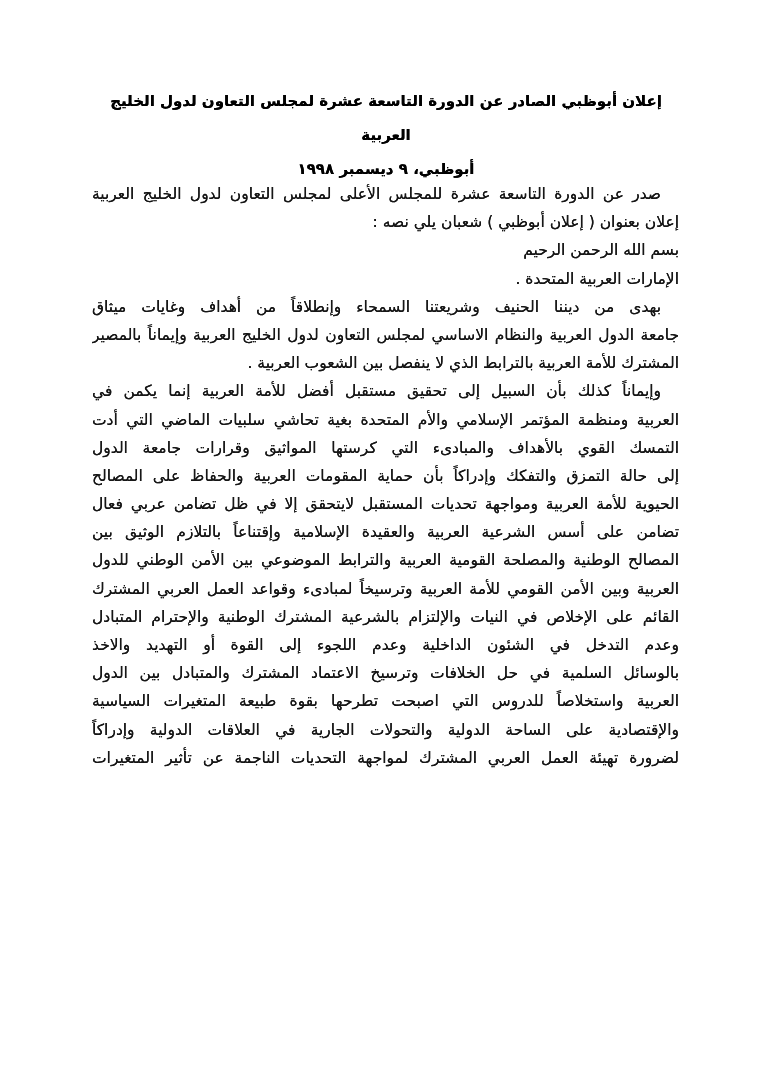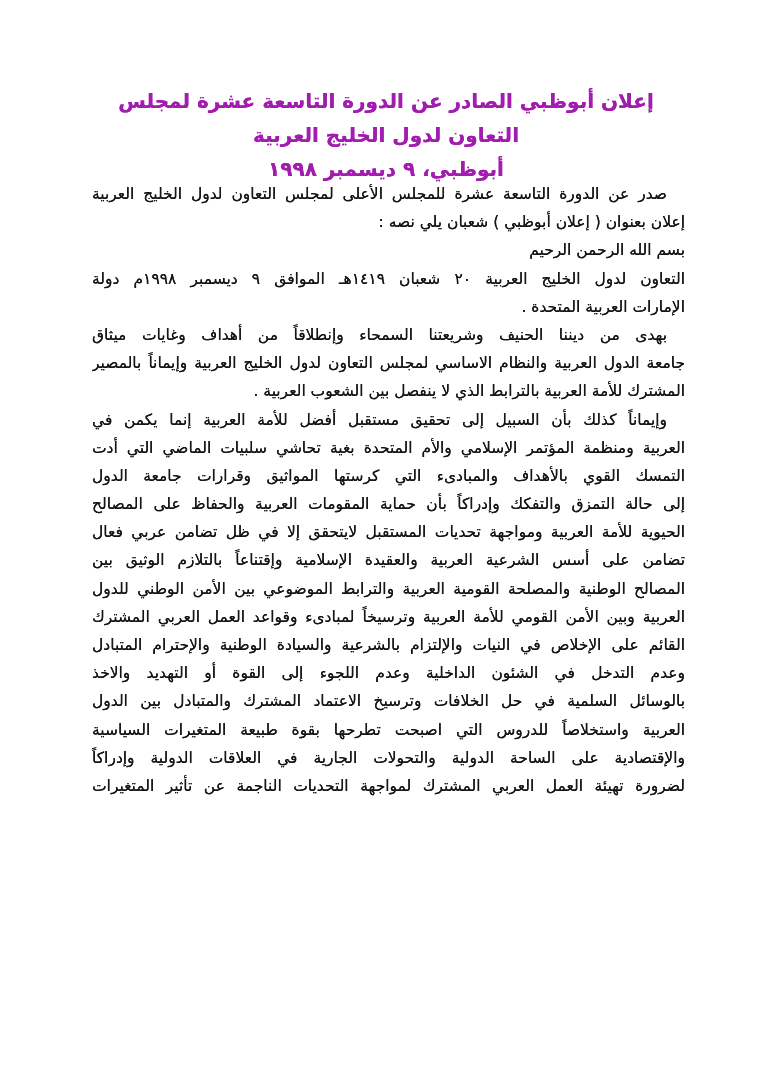--- a/index.html
+++ b/index.html
@@ -17,29 +17,29 @@
     font-family: "DejaVu Sans", sans-serif;
     color: #161616;
   }
   .doc-title {
     position: absolute;
     top: 84px;
     right: 92px;
     left: 92px;
     text-align: center;
     font-weight: bold;
-    font-size: 20px;
+    font-size: 15px;
     line-height: 34px;
-    color: #a21caf;
+    color: #000000;
     text-shadow: 0 0 0.5px currentColor;
   }
   .doc-body {
     position: absolute;
     top: 180px;
-    right: 87px;
+    right: 93px;
     left: 92px;
     font-size: 15.5px;
   }
   .ln {
     height: 28.2px;
     line-height: 28.2px;
     overflow: hidden;
     white-space: normal;
     text-shadow: 0 0 0.3px currentColor;
   }
@@ -65,34 +65,33 @@
 
   <header class="doc-title">
     <div>إعلان أبوظبي الصادر عن الدورة التاسعة عشرة لمجلس التعاون لدول الخليج العربية</div>
     <div>أبوظبي، ٩ ديسمبر ١٩٩٨</div>
   </header>
 
   <main class="doc-body">
     <div class="ln just ind">صدر عن الدورة التاسعة عشرة للمجلس الأعلى لمجلس التعاون لدول الخليج العربية</div>
     <div class="ln end">إعلان بعنوان ( إعلان أبوظبي ) شعبان يلي نصه :</div>
     <div class="ln end">بسم الله الرحمن الرحيم</div>
-    <div class="ln just">التعاون لدول الخليج العربية ٢٠ شعبان ١٤١٩هـ الموافق ٩ ديسمبر ١٩٩٨م دولة</div>
     <div class="ln end">الإمارات العربية المتحدة .</div>
     <div class="ln just ind">بهدى من ديننا الحنيف وشريعتنا السمحاء وإنطلاقاً من أهداف وغايات ميثاق</div>
     <div class="ln just">جامعة الدول العربية والنظام الاساسي لمجلس التعاون لدول الخليج العربية وإيماناً بالمصير</div>
     <div class="ln end">المشترك للأمة العربية بالترابط الذي لا ينفصل بين الشعوب العربية .</div>
     <div class="ln just ind">وإيماناً كذلك بأن السبيل إلى تحقيق مستقبل أفضل للأمة العربية إنما يكمن في</div>
     <div class="ln just">العربية ومنظمة المؤتمر الإسلامي والأم المتحدة بغية تحاشي سلبيات الماضي التي أدت</div>
     <div class="ln just">التمسك القوي بالأهداف والمبادىء التي كرستها المواثيق وقرارات جامعة الدول</div>
     <div class="ln just">إلى حالة التمزق والتفكك وإدراكاً بأن حماية المقومات العربية والحفاظ على المصالح</div>
     <div class="ln just">الحيوية للأمة العربية ومواجهة تحديات المستقبل لايتحقق إلا في ظل تضامن عربي فعال</div>
     <div class="ln just">تضامن على أسس الشرعية العربية والعقيدة الإسلامية وإقتناعاً بالتلازم الوثيق بين</div>
     <div class="ln just">المصالح الوطنية والمصلحة القومية العربية والترابط الموضوعي بين الأمن الوطني للدول</div>
     <div class="ln just">العربية وبين الأمن القومي للأمة العربية وترسيخاً لمبادىء وقواعد العمل العربي المشترك</div>
-    <div class="ln just">القائم على الإخلاص في النيات والإلتزام بالشرعية والسيادة الوطنية والإحترام المتبادل</div>
+    <div class="ln just">القائم على الإخلاص في النيات والإلتزام بالشرعية المشترك الوطنية والإحترام المتبادل</div>
     <div class="ln just">وعدم التدخل في الشئون الداخلية وعدم اللجوء إلى القوة أو التهديد والاخذ</div>
     <div class="ln just">بالوسائل السلمية في حل الخلافات وترسيخ الاعتماد المشترك والمتبادل بين الدول</div>
     <div class="ln just">العربية واستخلاصاً للدروس التي اصبحت تطرحها بقوة طبيعة المتغيرات السياسية</div>
     <div class="ln just">والإقتصادية على الساحة الدولية والتحولات الجارية في العلاقات الدولية وإدراكاً</div>
     <div class="ln just">لضرورة تهيئة العمل العربي المشترك لمواجهة التحديات الناجمة عن تأثير المتغيرات</div>
   </main>
 
 </div>
 
 </body></html>

